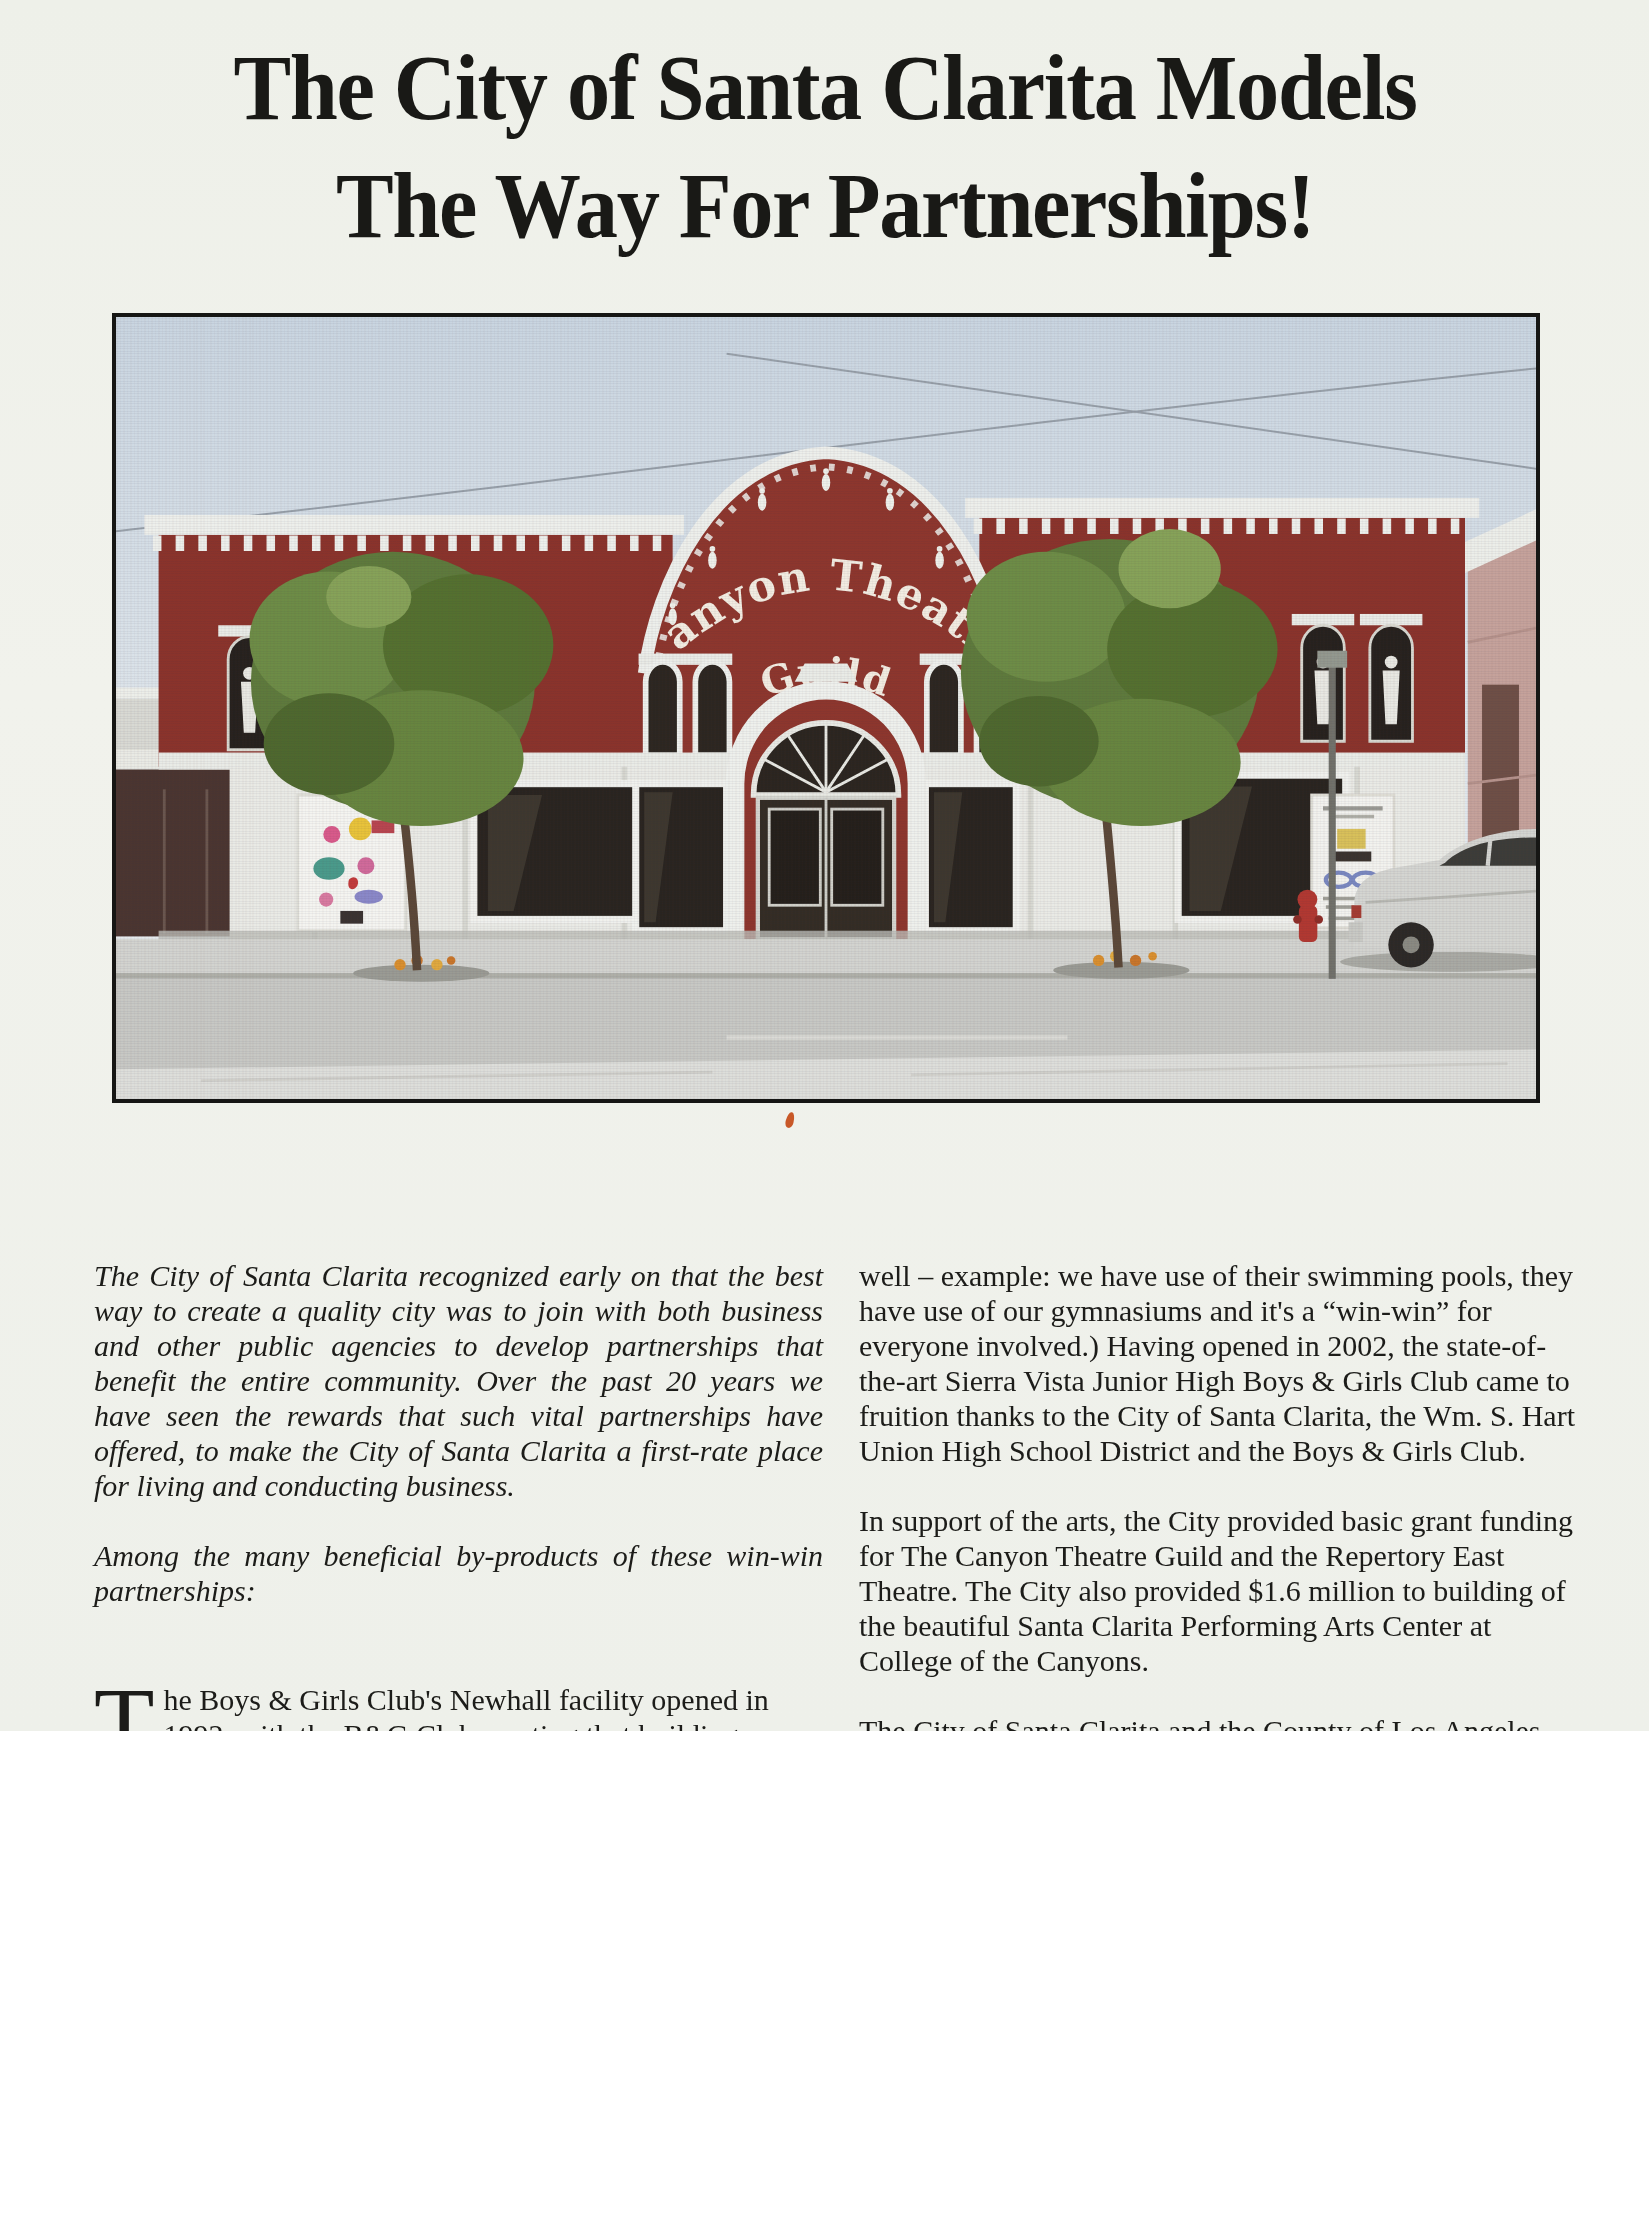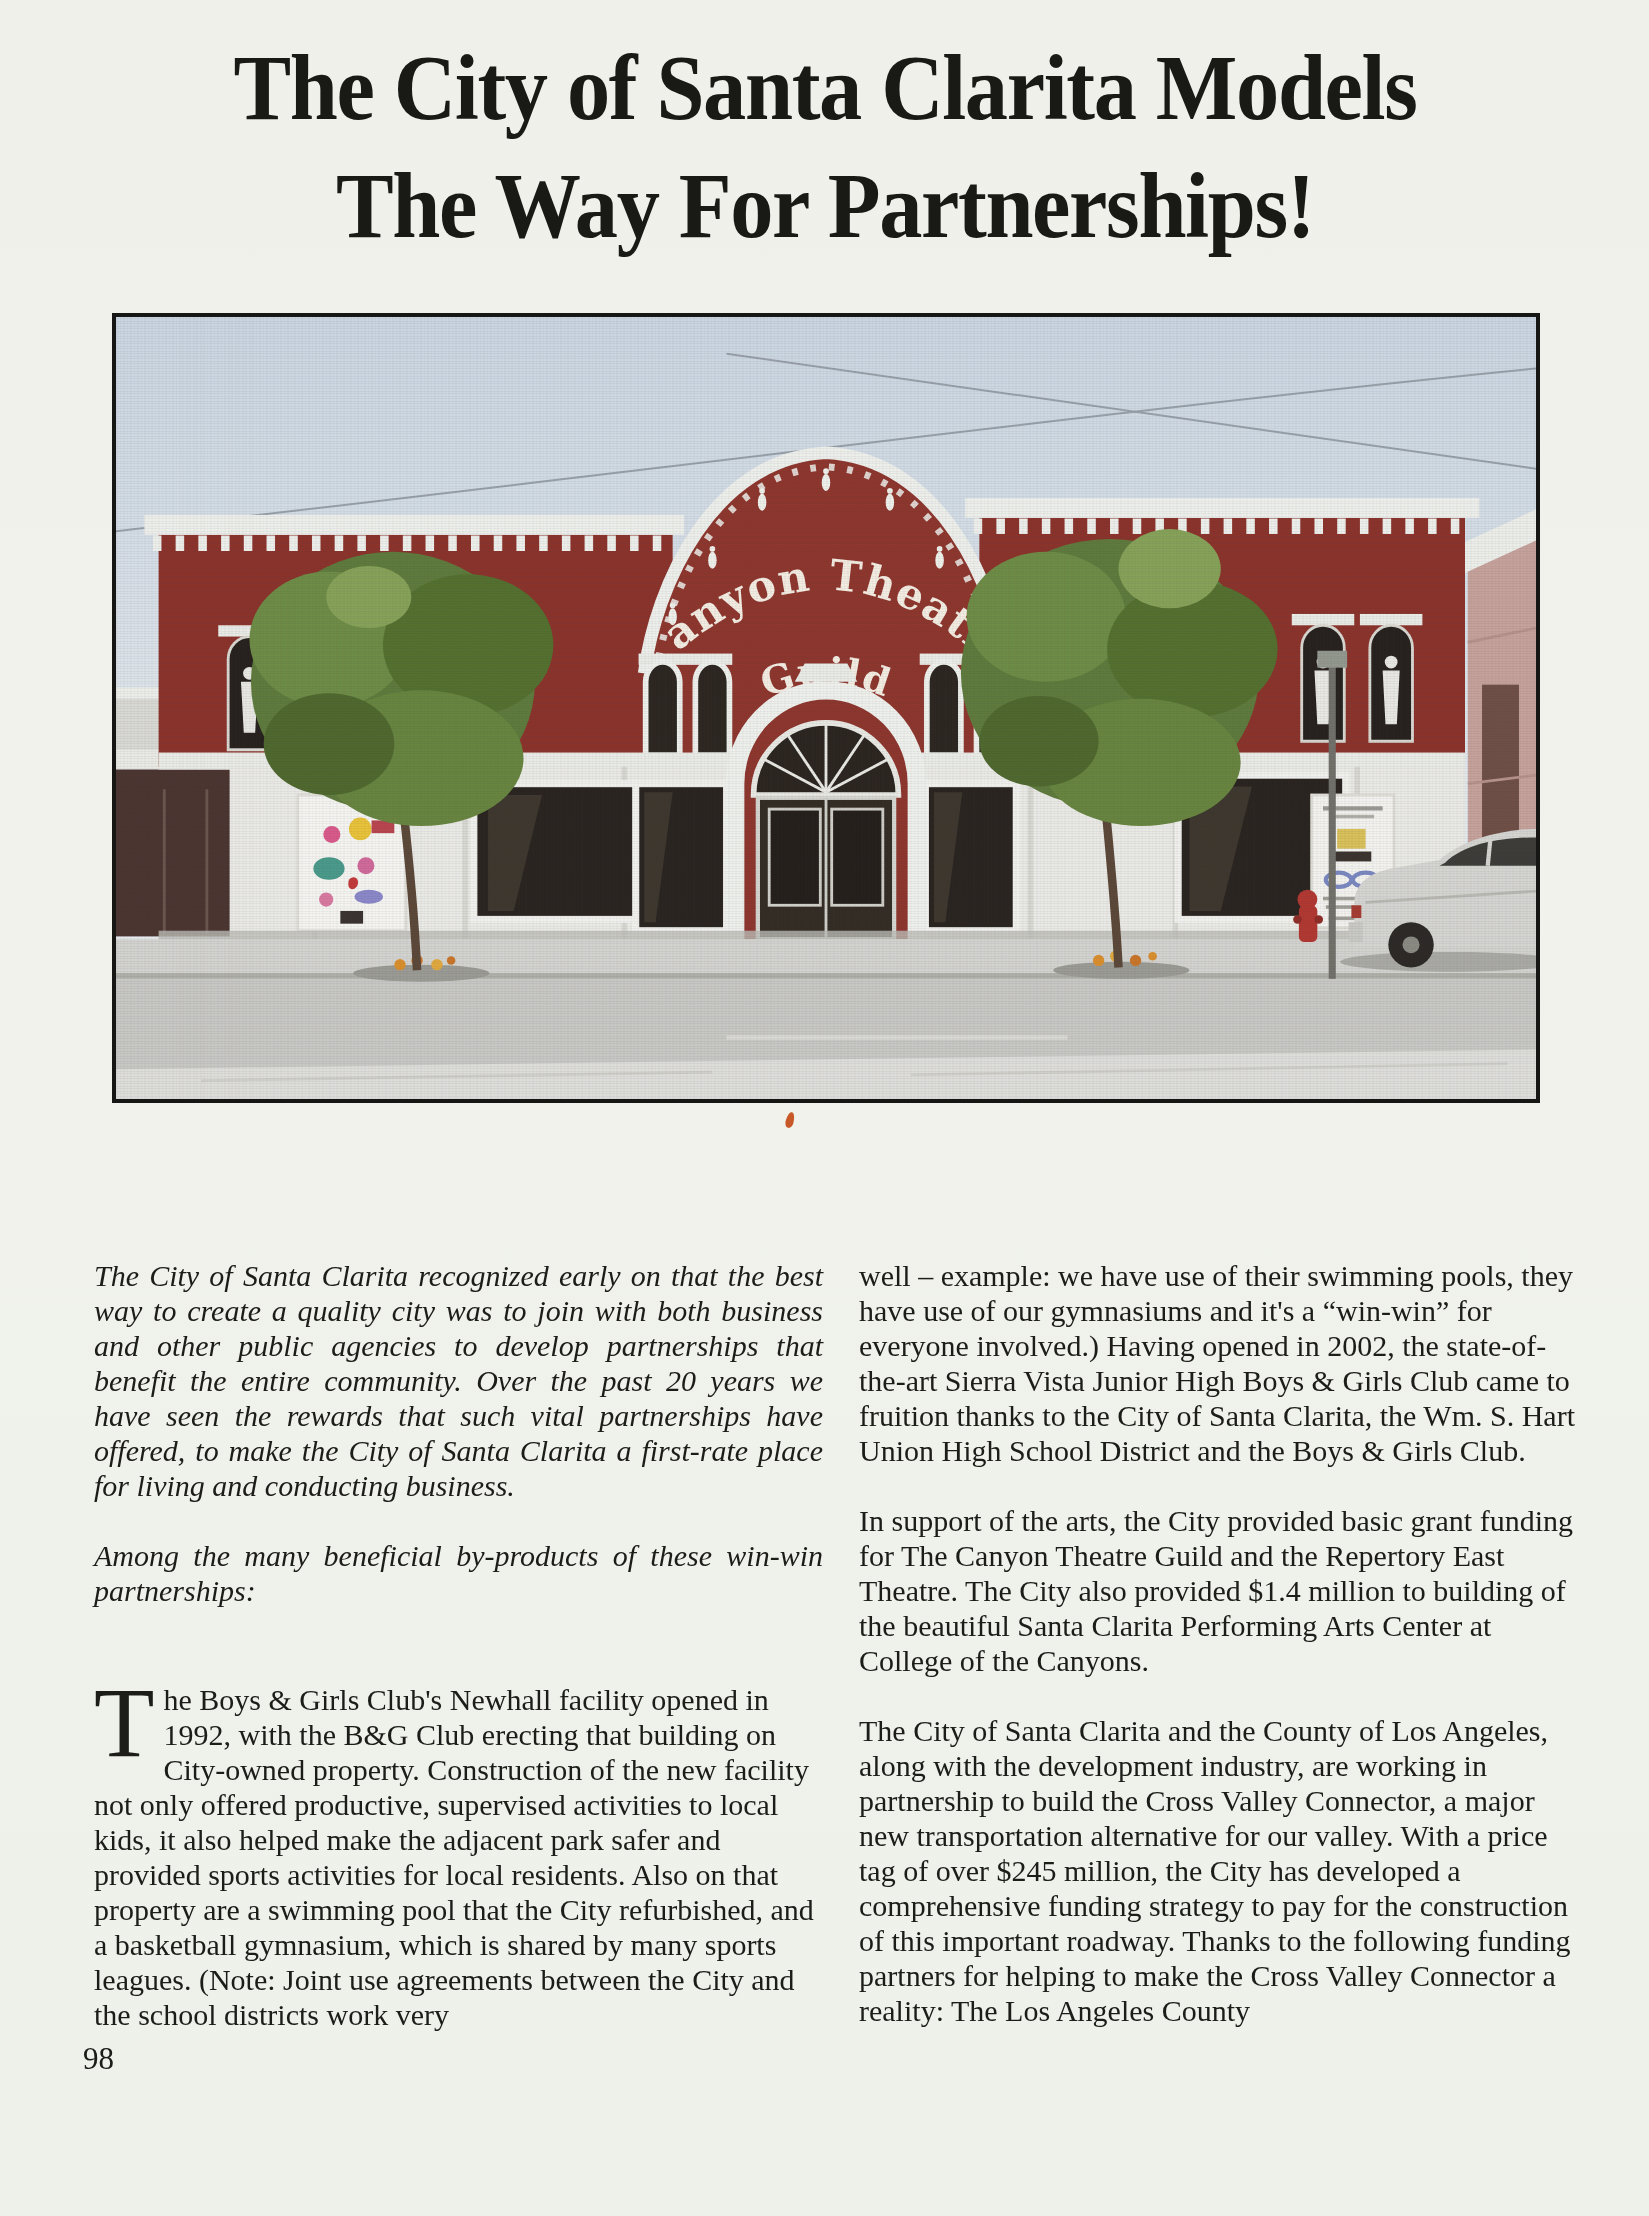--- a/index.html
+++ b/index.html
@@ -1,18 +1,18 @@
 <!DOCTYPE html>
 <html style="font-size:8px"><head>
 <meta charset="utf-8">
 <style>
   html,body{margin:0;padding:0;}
   .page{
     position:relative;
-    width:1650px;height:2216px;
+    width:1650px;height:1731px;
     background:linear-gradient(180deg,#eef0e9 0%,#f1f2ec 40%,#eef0ea 100%);
     font-family:"Liberation Serif","DejaVu Serif",serif;
     overflow:hidden;
     color:#1c1c19;
   }
   .title{
     position:absolute;top:29px;left:0;width:100%;
     text-align:center;font-weight:bold;
     font-size:93px;line-height:118px;letter-spacing:-1.5px;
     color:#191916;
@@ -335,21 +335,21 @@
 
 
   <div class="columns">
     <div class="col col-left">
       <p class="p-italic">The City of Santa Clarita recognized early on that the best way to create a quality city was to join with both business and other public agencies to develop partnerships that benefit the entire community. Over the past 20 years we have seen the rewards that such vital partnerships have offered, to make the City of Santa Clarita a first-rate place for living and conducting business.</p>
       <p class="p-italic p-italic2">Among the many beneficial by-products of these win-win partnerships:</p>
       <p class="p-drop"><span class="dropcap">T</span><span>he Boys &amp; Girls Club's Newhall facility opened in 1992, with the B&amp;G Club erecting that building on City-owned property. Construction of the new facility not only offered productive, supervised activities to local kids, it also helped make the adjacent park safer and provided sports activities for local residents. Also on that property are a swimming pool that the City refurbished, and a basketball gymnasium, which is shared by many sports leagues. (Note: Joint use agreements between the City and the school districts work very</span></p>
     </div>
     <div class="col col-right">
       <p>well – example: we have use of their swimming pools, they have use of our gymnasiums and it's a “win-win” for everyone involved.) Having opened in 2002, the state-of-the-art Sierra Vista Junior High Boys &amp; Girls Club came to fruition thanks to the City of Santa Clarita, the Wm. S. Hart Union High School District and the Boys &amp; Girls Club.</p>
-      <p>In support of the arts, the City provided basic grant funding for The Canyon Theatre Guild and the Repertory East Theatre. The City also provided $1.4 million to building of the beautiful Santa Clarita Performing Arts Center at College of the Canyons.</p>
+      <p>In support of the arts, the City provided basic grant funding for The Canyon Theatre Guild and the Repertory East Theatre. The City also provided $1.6 million to building of the beautiful Santa Clarita Performing Arts Center at College of the Canyons.</p>
       <p>The City of Santa Clarita and the County of Los Angeles, along with the development industry, are working in partnership to build the Cross Valley Connector, a major new transportation alternative for our valley. With a price tag of over $245 million, the City has developed a comprehensive funding strategy to pay for the construction of this important roadway. Thanks to the following funding partners for helping to make the Cross Valley Connector a reality: The Los Angeles County</p>
     </div>
   </div>
 
   <div class="pagenum">98</div>
 
 </div>
 
 
 </body></html>

